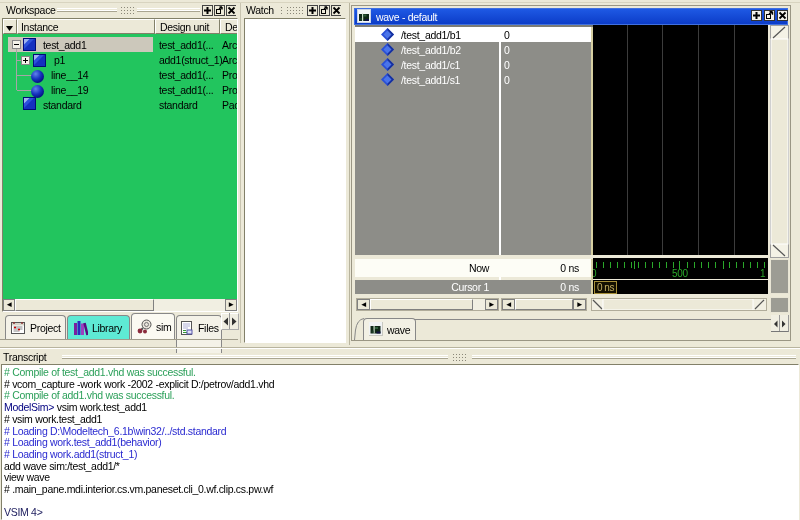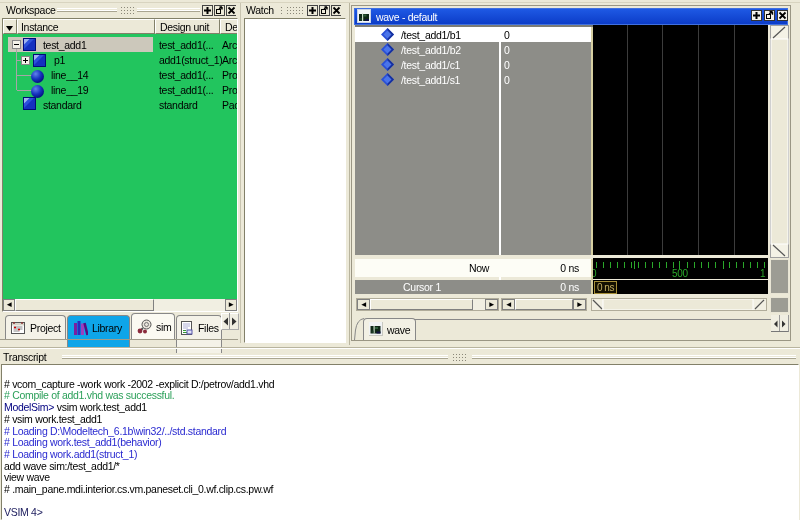--- a/index.html
+++ b/index.html
@@ -115,21 +115,21 @@
   <div class="abs" style="left:3px;top:2px;width:61px;height:25px;background:#f4f2e8;border:1px solid #888;border-bottom:none;border-radius:4px 4px 0 0;">
     <svg class="abs" style="left:5px;top:5px;" width="15" height="14" viewBox="0 0 15 14">
       <rect x="0.5" y="1.5" width="13" height="11" fill="#fff" stroke="#555"></rect>
       <rect x="1" y="2" width="12" height="2.5" fill="#d8d4c8"></rect>
       <path d="M3 1v2M11 1v2" stroke="#833" stroke-width="1.5"></path>
       <path d="M2.5 6h9M2.5 8h9M2.5 10h6" stroke="#888" stroke-width="1"></path>
       <path d="M3 6.5h2M7 8.5h2" stroke="#c00" stroke-width="1.5"></path>
     </svg>
     <div class="abs" style="left:24px;top:6px;">Project</div>
   </div>
-  <div class="abs" style="left:65px;top:2px;width:63px;height:32px;background:#0ea5e9;border:1px solid #888;border-bottom:none;border-radius:4px 4px 0 0;text-align:center;">
+  <div class="abs" style="left:65px;top:2px;width:63px;height:25px;background:#5eead4;border:1px solid #888;border-bottom:none;border-radius:4px 4px 0 0;text-align:center;">
     <svg class="abs" style="left:6px;top:4px;" width="14" height="16" viewBox="0 0 14 16">
       <rect x="0" y="3" width="3" height="12" fill="#7a1ea0"></rect>
       <rect x="3.5" y="1" width="3" height="14" fill="#2a2ac0"></rect>
       <rect x="7" y="3.5" width="3" height="11.5" fill="#9a40c0"></rect>
       <path d="M10.5 3l3 12" stroke="#5a0a80" stroke-width="2.6"></path>
     </svg>
     <div class="abs" style="left:24px;top:6px;">Library</div>
   </div>
   <div class="abs" style="left:129px;top:0px;width:44px;height:27px;background:#fbfaf2;border:1px solid #888;border-bottom:none;border-radius:4px 4px 0 0;">
     <svg class="abs" style="left:5px;top:5px;" width="16" height="15" viewBox="0 0 16 15">
@@ -258,21 +258,21 @@
   <g stroke="#2aa82a" stroke-width="1" shape-rendering="crispEdges">
     <path d="M3.5 4v6M10.5 4v6M17.5 4v6M24.5 4v6M31.5 4v6M38.5 4v6M45.5 4v6M52.5 4v6M59.5 4v6M66.5 4v6M73.5 4v6M80.5 4v6M94.5 4v6M101.5 4v6M108.5 4v6M115.5 4v6M122.5 4v6M136.5 4v6M143.5 4v6M150.5 4v6M157.5 4v6M164.5 4v6M171.5 4v6"></path>
     <path d="M41.5 2.5v8.5M86.5 2.5v8.5M130.5 2.5v8.5"></path>
   </g>
   <text x="79" y="19" fill="#2aa82a" font-size="10" font-family="Liberation Sans">500</text>
   <text x="167" y="19" fill="#2aa82a" font-size="10" font-family="Liberation Sans">1</text>
   <text x="-2" y="19" fill="#2aa82a" font-size="10" font-family="Liberation Sans">0</text>
 </svg>
 
 <div class="abs" style="left:355px;top:280px;width:236px;height:14px;background:#8d8d88;"></div>
-<div class="abs" style="left:355px;top:280px;width:144px;height:14px;text-align:center;line-height:14px;color:#fff;"><span style="padding-right:10px;">Cursor 1</span></div>
+<div class="abs" style="left:355px;top:280px;width:144px;height:14px;text-align:right;line-height:14px;color:#fff;"><span style="padding-right:10px;">Cursor 1</span></div>
 <div class="abs" style="left:501px;top:280px;width:86px;height:14px;text-align:right;line-height:14px;color:#fff;"><span style="padding-right:8px;">0 ns</span></div>
 <div class="abs" style="left:593px;top:280px;width:175px;height:14px;background:#000;"></div>
 <div class="abs" style="left:594px;top:281px;width:23px;height:13px;background:#141000;border:1px solid #a68f38;color:#c2ad60;line-height:11px;padding-left:2px;font-size:10px;letter-spacing:-0.5px;white-space:nowrap;overflow:hidden;">0 ns</div>
 
 <div class="abs" style="left:770px;top:259px;width:19px;height:35px;background:#9c9c94;box-shadow:inset 0 0 0 1px #e8e5d5;"></div>
 <div class="abs" style="left:770px;top:297px;width:19px;height:16px;background:#9c9c94;box-shadow:inset 0 0 0 1px #e8e5d5;"></div>
 
 <div class="abs" style="left:356px;top:298px;width:143px;height:13px;background:#f1efe2;border:1px solid #b0ac9a;">
   <div class="arrbox" style="left:0;top:0;width:13px;height:11px;line-height:10px;font-size:8px;">◄</div>
   <div class="abs" style="left:13px;top:0;width:103px;height:11px;background:#ece9d8;border:1px solid #808080;border-top-color:#fff;border-left-color:#fff;"></div>
@@ -319,21 +319,21 @@
 <div class="handle2" style="left:62px;top:355px;width:386px;">
     <i></i>
   </div>
 <div class="dots" style="left:452px;top:353px;width:16px;height:9px;"></div>
 <div class="handle2" style="left:472px;top:355px;width:324px;">
     <i></i>
   </div>
 
 <div class="abs sunken" style="left:1px;top:364px;width:798px;height:156px;background:#fff;"></div>
 <div class="abs" style="left:2px;top:365px;width:796px;height:155px;overflow:hidden;">
-  <div style="position:absolute;left:2px;top:2px;line-height:11.7px;white-space:pre;">
+  <div style="position:absolute;left:2px;top:2px;line-height:11.7px;white-space:pre;"><span style="color:#2ca05a;"># Compile of test_add1.vhd was successful.</span>
 # vcom_capture -work work -2002 -explicit D:/petrov/add1.vhd
 <span style="color:#2ca05a;"># Compile of add1.vhd was successful.</span>
 <span style="color:#000080;">ModelSim&gt;</span> vsim work.test_add1
 # vsim work.test_add1
 <span style="color:#2a2ad0;"># Loading D:\Modeltech_6.1b\win32/../std.standard</span>
 <span style="color:#2a2ad0;text-align:right;"># Loading work.test_add1(behavior)</span>
 <span style="color:#2a2ad0;"># Loading work.add1(struct_1)</span>
 add wave sim:/test_add1/*
 view wave
 # .main_pane.mdi.interior.cs.vm.paneset.cli_0.wf.clip.cs.pw.wf

